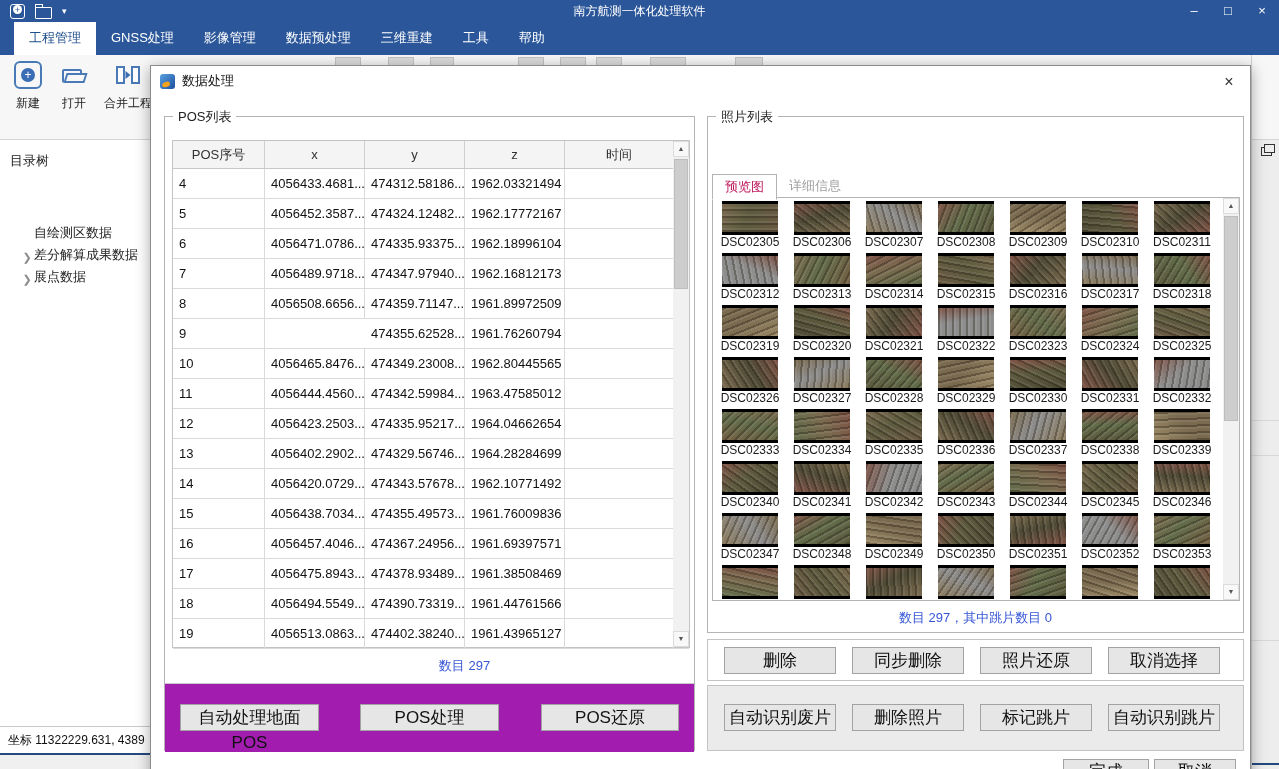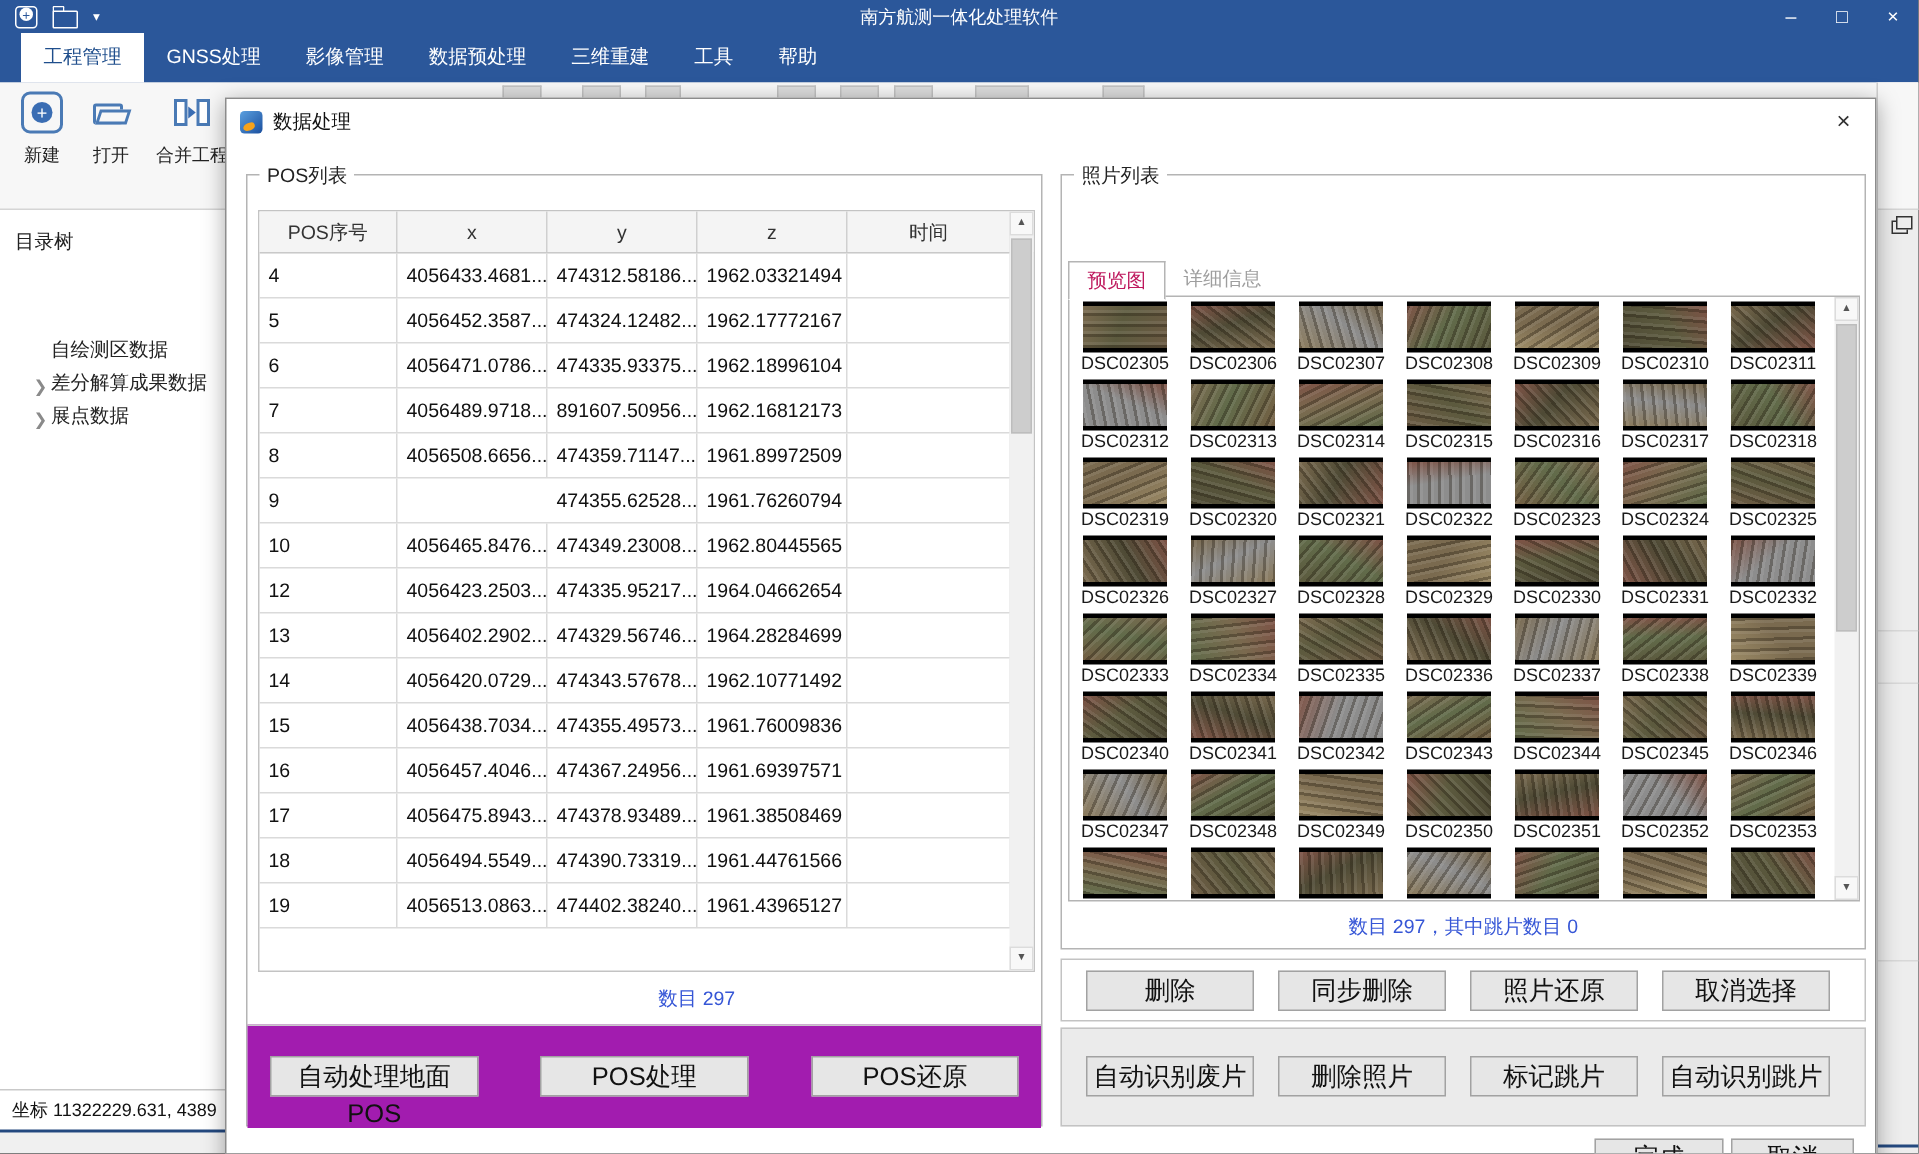--- a/index.html
+++ b/index.html
@@ -230,21 +230,21 @@
             <div class="tr">
               <div class="td" style="width: 92px;">6</div>
               <div class="td" style="width: 100px;">4056471.0786...</div>
               <div class="td" style="width: 100px;">474335.93375...</div>
               <div class="td" style="width: 100px;">1962.18996104</div>
               <div class="td" style="width: 109px;"></div>
             </div>
             <div class="tr">
               <div class="td" style="width: 92px;">7</div>
               <div class="td" style="width: 100px;">4056489.9718...</div>
-              <div class="td" style="width: 100px;">891607.50956...</div>
+              <div class="td" style="width: 100px;">474347.97940...</div>
               <div class="td" style="width: 100px;">1962.16812173</div>
               <div class="td" style="width: 109px;"></div>
             </div>
             <div class="tr">
               <div class="td" style="width: 92px;">8</div>
               <div class="td" style="width: 100px;">4056508.6656...</div>
               <div class="td" style="width: 100px;">474359.71147...</div>
               <div class="td" style="width: 100px;">1961.89972509</div>
               <div class="td" style="width: 109px;"></div>
             </div>
@@ -253,20 +253,27 @@
               <div class="td" style="width: 100px; margin-top: 40px;">4056487.2490...</div>
               <div class="td" style="width: 100px;">474355.62528...</div>
               <div class="td" style="width: 100px;">1961.76260794</div>
               <div class="td" style="width: 109px;"></div>
             </div>
             <div class="tr">
               <div class="td" style="width: 92px;">10</div>
               <div class="td" style="width: 100px;">4056465.8476...</div>
               <div class="td" style="width: 100px;">474349.23008...</div>
               <div class="td" style="width: 100px;">1962.80445565</div>
+              <div class="td" style="width: 109px;"></div>
+            </div>
+            <div class="tr">
+              <div class="td" style="width: 92px;">11</div>
+              <div class="td" style="width: 100px;">4056444.4560...</div>
+              <div class="td" style="width: 100px;">474342.59984...</div>
+              <div class="td" style="width: 100px;">1963.47585012</div>
               <div class="td" style="width: 109px;"></div>
             </div>
             <div class="tr">
               <div class="td" style="width: 92px;">12</div>
               <div class="td" style="width: 100px;">4056423.2503...</div>
               <div class="td" style="width: 100px;">474335.95217...</div>
               <div class="td" style="width: 100px;">1964.04662654</div>
               <div class="td" style="width: 109px;"></div>
             </div>
             <div class="tr">

